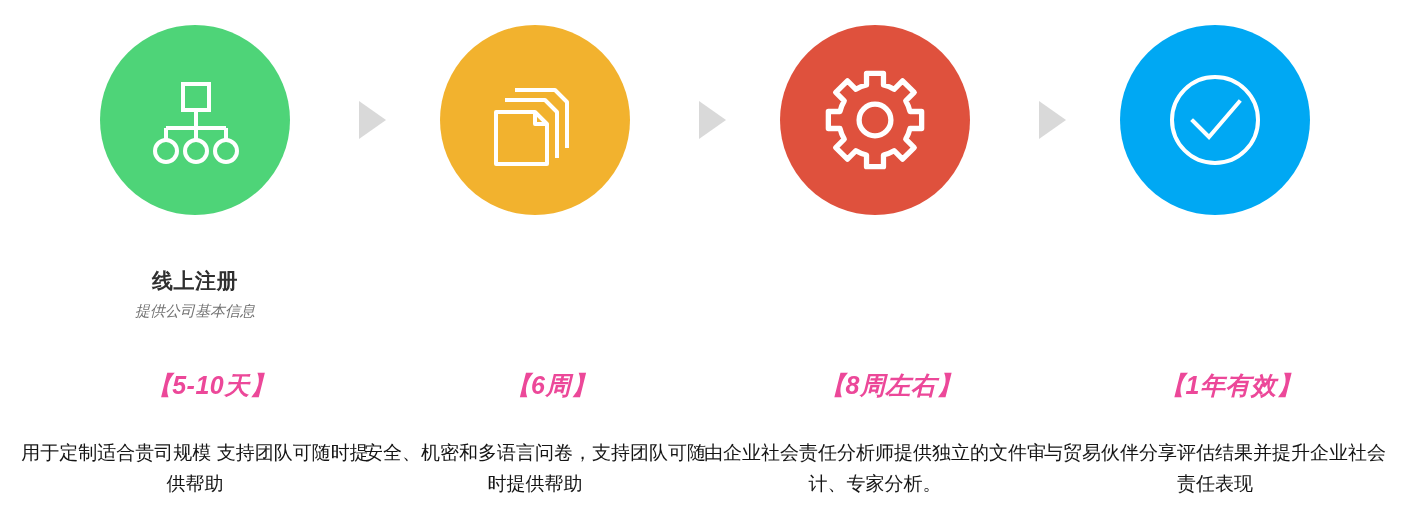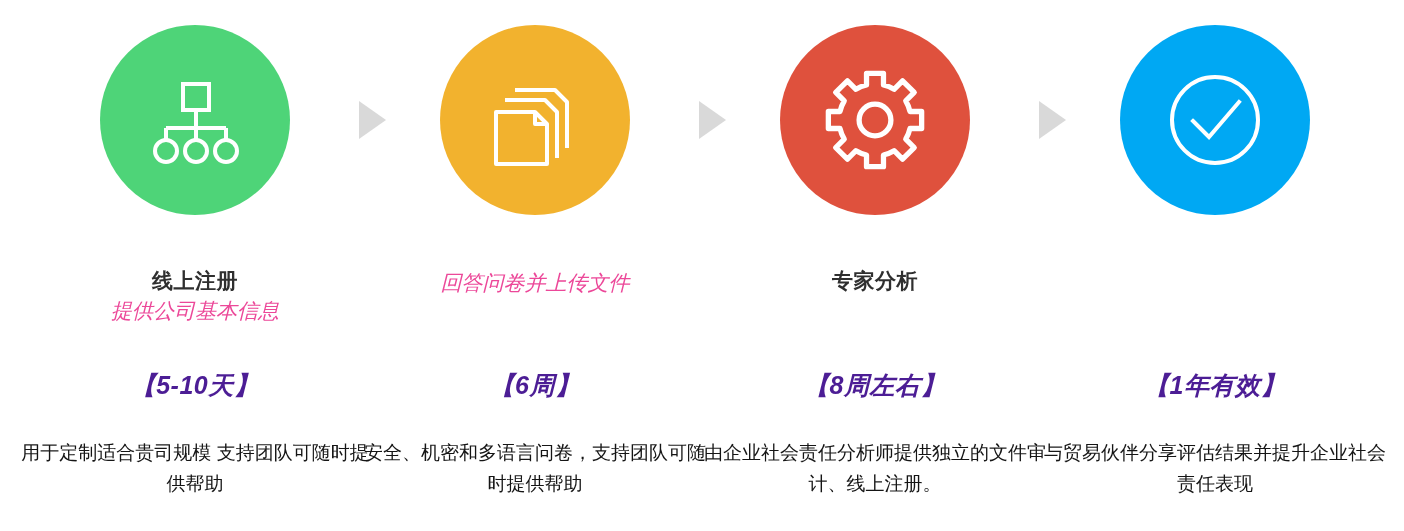--- a/index.html
+++ b/index.html
@@ -89,36 +89,36 @@
 
   .title {
     font-size: 21px;
     font-weight: bold;
     color: #2f2f2f;
     line-height: 28px;
     letter-spacing: 0.5px;
   }
 
   .subtitle {
-    font-size: 21px;
+    font-size: 15px;
     font-style: italic;
-    color: #ec4899;
+    color: #737373;
     line-height: 27px;
     margin-top: 2px;
   }
 
   .duration {
     position: absolute;
     top: 125px;
-    left: 0;
+    left: 16px;
     width: 348px;
     font-size: 25px;
     font-weight: bold;
     font-style: italic;
-    color: #4c1d95;
+    color: #ec4899;
     line-height: 30px;
     letter-spacing: 0.5px;
   }
 
   .desc {
     position: absolute;
     top: 192px;
     left: 0;
     width: 348px;
     font-size: 19px;
@@ -189,32 +189,30 @@
       <div class="head-block">
         <div class="title">线上注册</div>
         <div class="subtitle">提供公司基本信息</div>
       </div>
       <div class="duration">【5-10天】</div>
       <div class="desc">用于定制适合贵司规模 支持团队可随时提供帮助</div>
     </div>
 
     <div class="col col-1">
       <div class="head-block">
-        <div class="subtitle">回答问卷并上传文件</div>
       </div>
       <div class="duration">【6周】</div>
       <div class="desc">安全、机密和多语言问卷，支持团队可随时提供帮助</div>
     </div>
 
     <div class="col col-2">
       <div class="head-block">
-        <div class="title">专家分析</div>
       </div>
       <div class="duration">【8周左右】</div>
-      <div class="desc">由企业社会责任分析师提供独立的文件审计、线上注册。</div>
+      <div class="desc">由企业社会责任分析师提供独立的文件审计、专家分析。</div>
     </div>
 
     <div class="col col-3">
       <div class="head-block">
       </div>
       <div class="duration">【1年有效】</div>
       <div class="desc">与贸易伙伴分享评估结果并提升企业社会责任表现</div>
     </div>
 
   </div>

